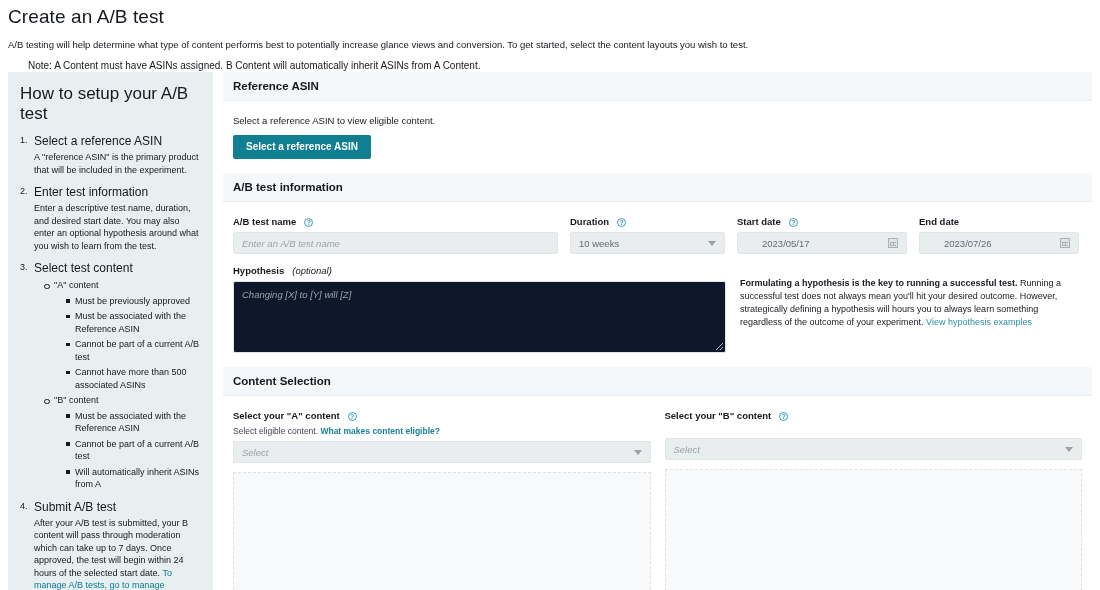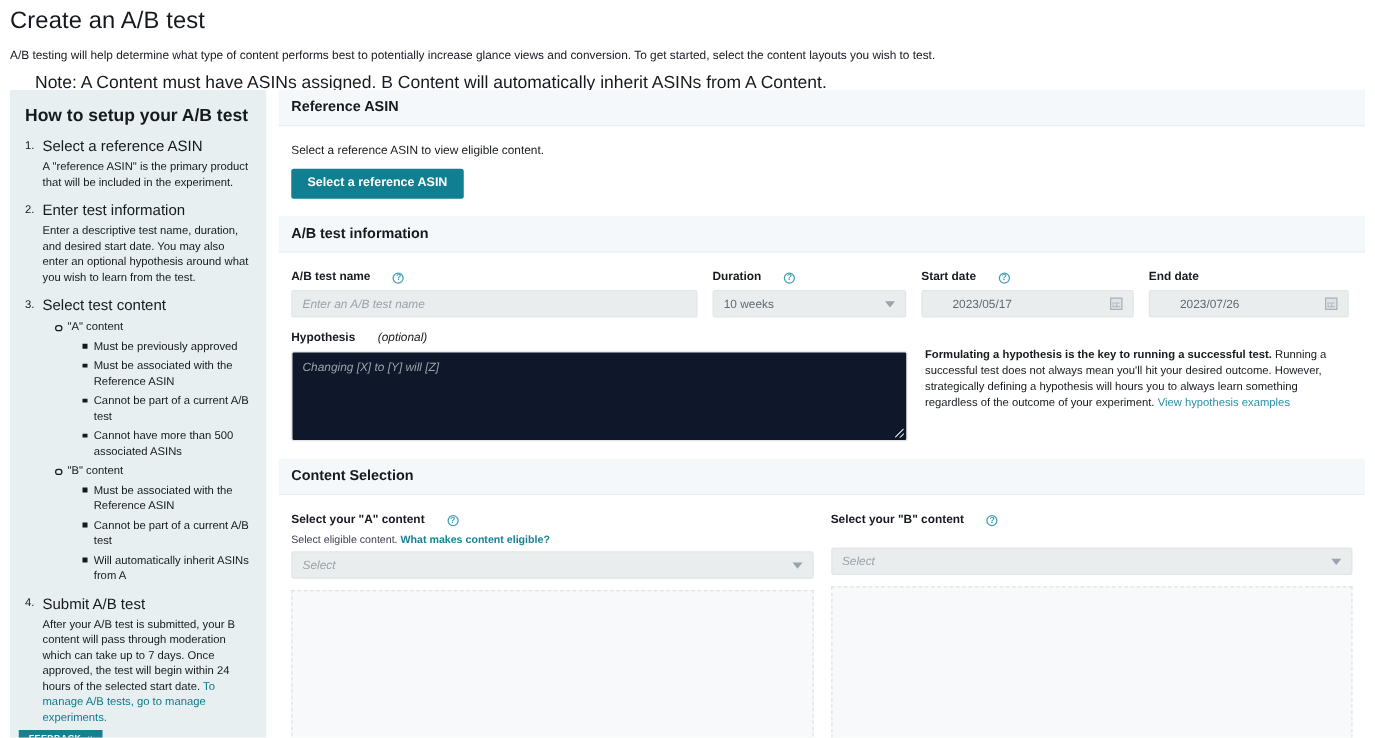--- a/index.html
+++ b/index.html
@@ -15,35 +15,35 @@
 
   
   .top { padding: 6px 8px 0 8px; }
   .page-title {
     font-size: 19px; font-weight: 400; color: #16191f;
     letter-spacing: 0.1px; margin: 0 0 10px 0; line-height: 22px;
   }
   .intro {
     font-size: 9.5px; color: #16191f; line-height: 13px; margin: 0 0 8px 0;
   }
-  .note { font-size: 14px; color: #16191f; line-height: 13px; margin: 0; padding-left: 20px; }
+  .note { font-size: 10px; color: #16191f; line-height: 13px; margin: 0; padding-left: 20px; }
 
   
   .body-row { display: flex; align-items: flex-start; padding: 0 8px; gap: 10px; }
 
   
   .sidebar {
     width: 205px; flex: 0 0 205px;
     background: #e7eff0;
     padding: 10px 12px 14px 12px;
     min-height: 502px;
     position: relative;
   }
   .sidebar h2 {
-    font-size: 14px; font-weight: bold; margin: 2px 0 10px 0; color: #16191f;
+    font-size: 17px; font-weight: normal; margin: 2px 0 10px 0; color: #16191f;
   }
   ol.steps { list-style: none; counter-reset: st; margin: 0; padding: 0; }
   ol.steps > li { counter-increment: st; position: relative; padding-left: 14px; margin-bottom: 9px; }
   ol.steps > li::before {
     content: counter(st) "."; position: absolute; left: 0; top: 1px;
     font-size: 9px; color: #16191f;
   }
   .step-title { font-size: 12px; font-weight: 400; color: #16191f; line-height: 15px; margin-bottom: 2px; }
   .step-desc { font-size: 9px; color: #16191f; line-height: 12.5px; }
   .step-desc a { color: #0a7b8c; text-decoration: none; }
@@ -88,21 +88,21 @@
 
   
   .field-row { display: flex; gap: 12px; align-items: flex-start; }
   .field { min-width: 0; }
   .f-name  { flex: 0 0 325px; }
   .f-dur   { flex: 0 0 155px; }
   .f-start { flex: 0 0 170px; }
   .f-end   { flex: 0 0 160px; }
   .lbl {
     font-size: 9.5px; font-weight: bold; color: #16191f;
-    margin-bottom: 4px; display: flex; align-items: center; gap: 18px; line-height: 12px;
+    margin-bottom: 4px; display: flex; align-items: center; gap: 8px; line-height: 12px;
   }
   .lbl .opt { font-weight: normal; font-style: italic; }
   .iicon {
     width: 9px; height: 9px; border-radius: 50%;
     border: 1px solid #3b9fb5; color: #3b9fb5;
     font-size: 7px; line-height: 7.5px; text-align: center;
     display: inline-block; font-weight: bold; cursor: pointer;
     font-family: "Liberation Sans", sans-serif;
   }
   .inp {

